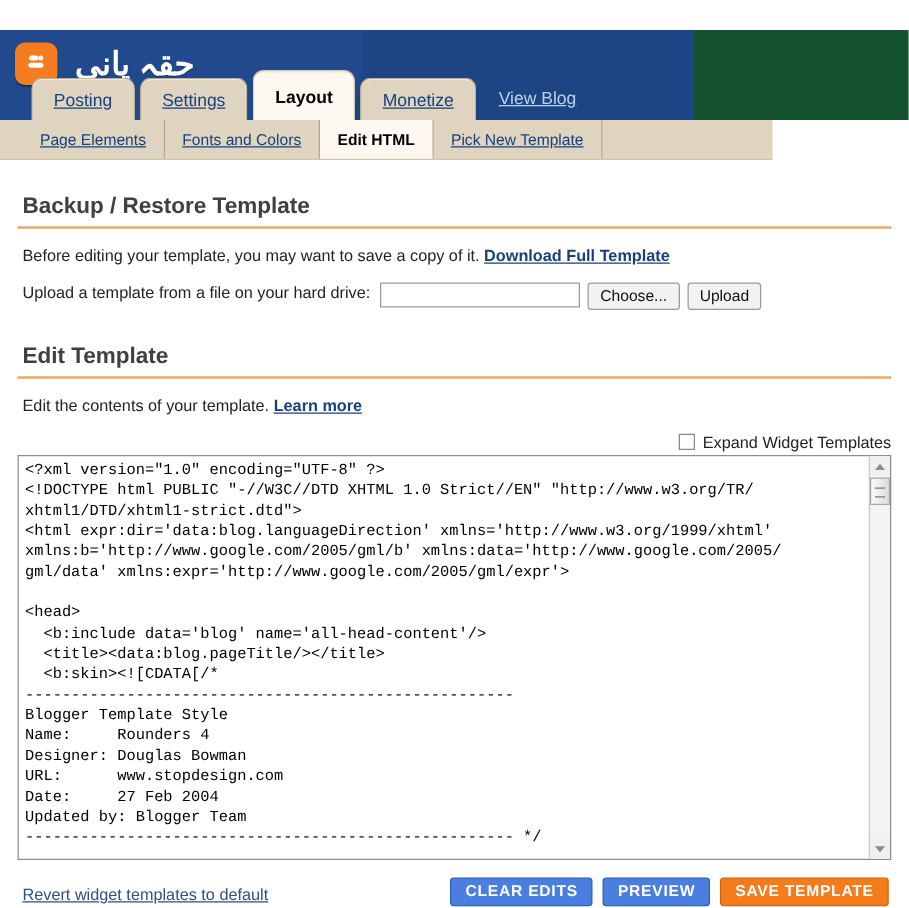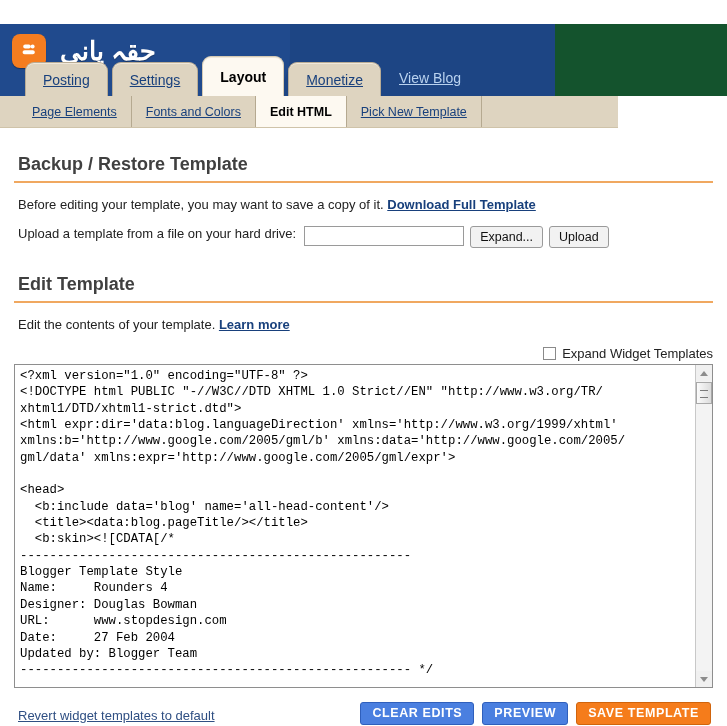--- a/index.html
+++ b/index.html
@@ -331,21 +331,21 @@
   <div class="rule"></div>
 
   <div class="para">
     <span>Before editing your template, you may want to save a copy of it.</span>
     <span class="link">Download Full Template</span>
   </div>
 
   <div class="upload-row">
     <span>Upload a template from a file on your hard drive:</span>
     <input id="upload-input" type="text" value="" style="">
-    <button class="btn-grey">Expand...</button>
+    <button class="btn-grey">Choose...</button>
     <button class="btn-grey">Upload</button>
   </div>
 
   <div class="section-title">Edit Template</div>
   <div class="rule"></div>
 
   <div class="para">
     <span>Edit the contents of your template.</span>
     <span class="link">Learn more</span>
   </div>

